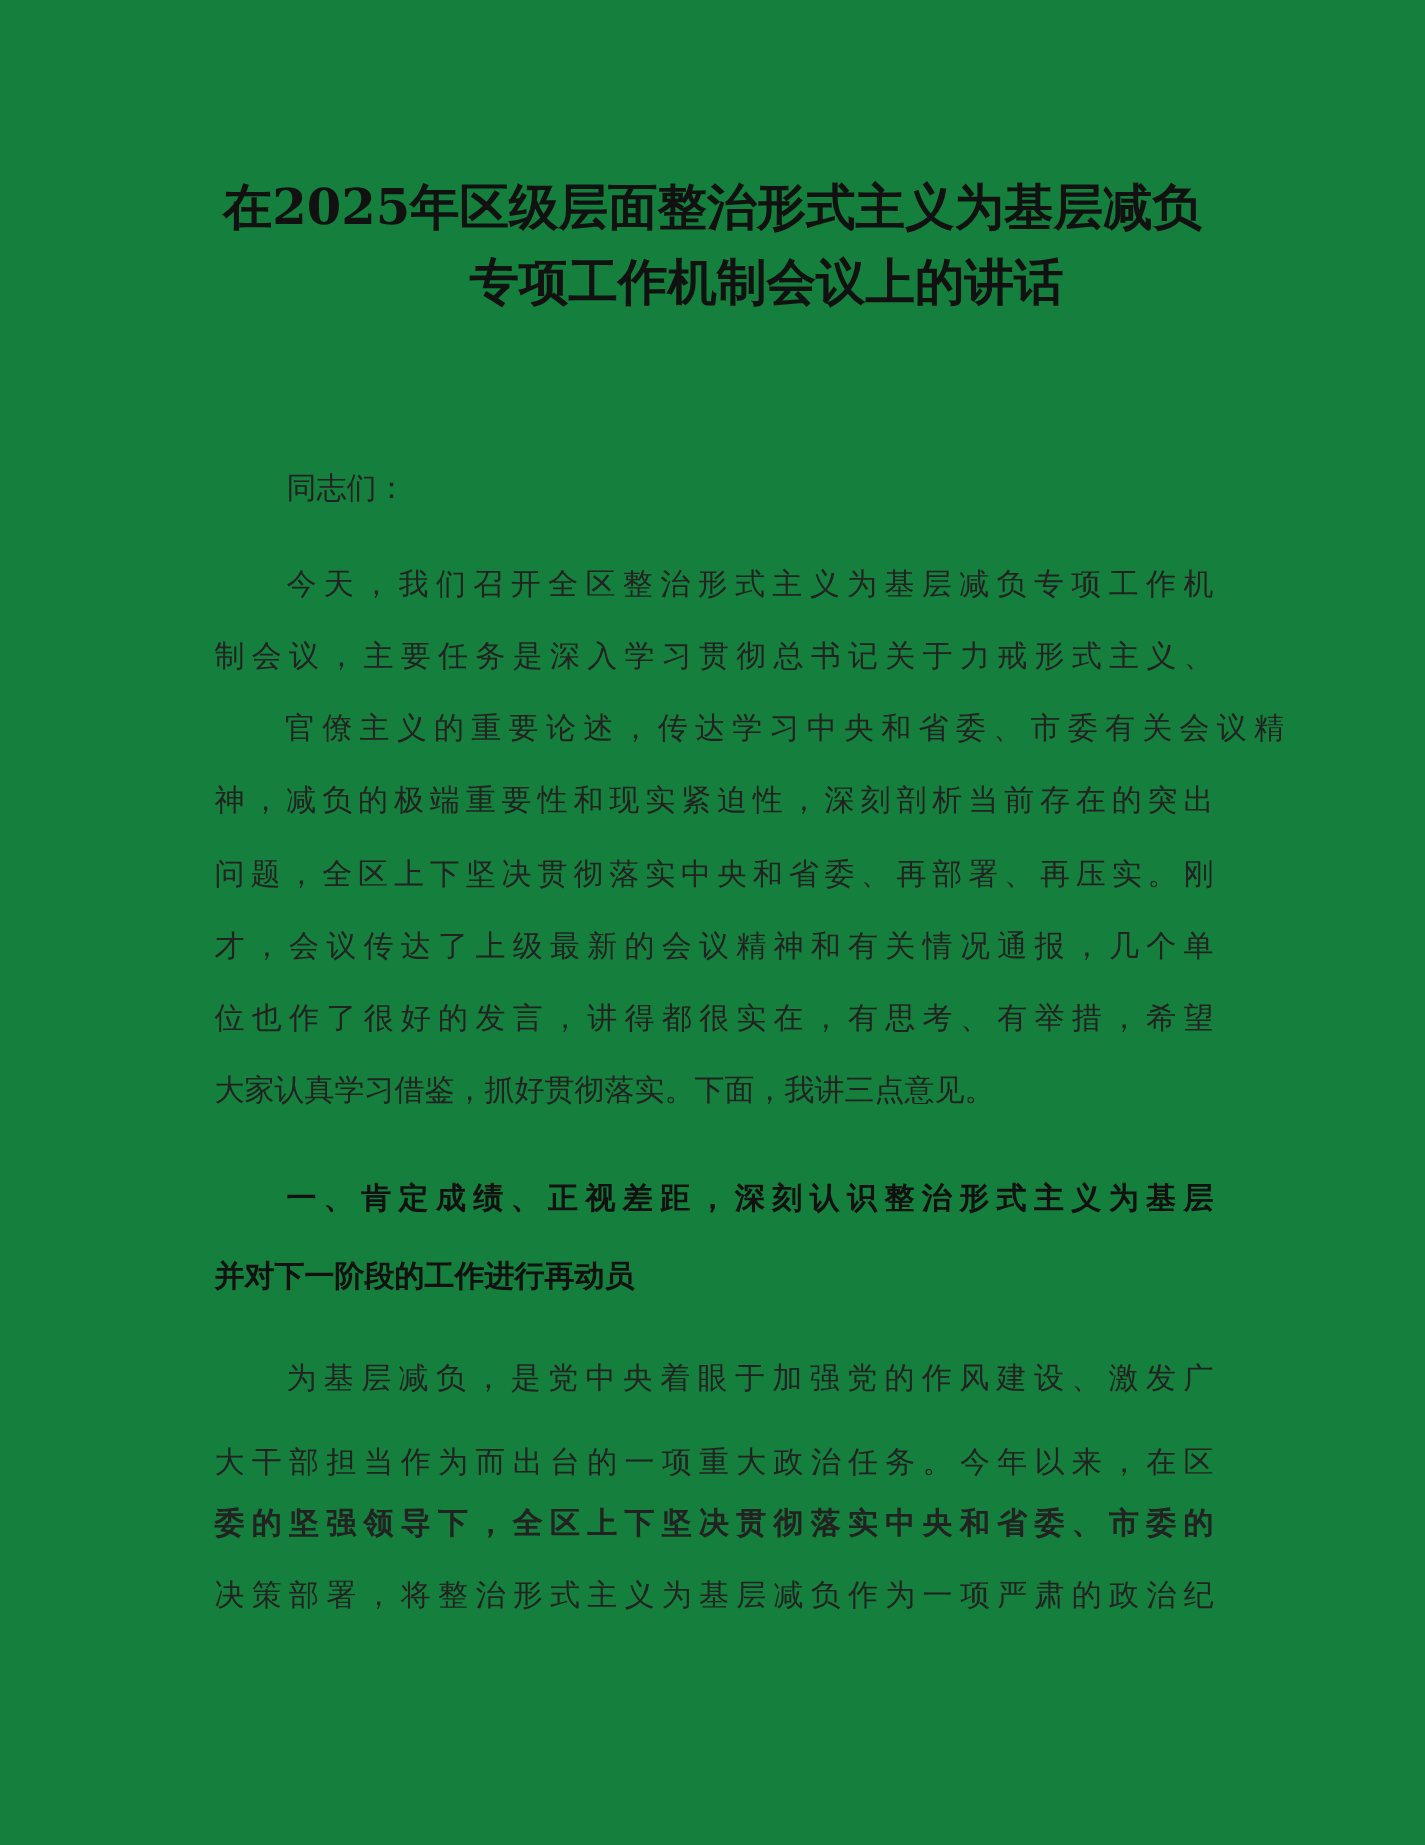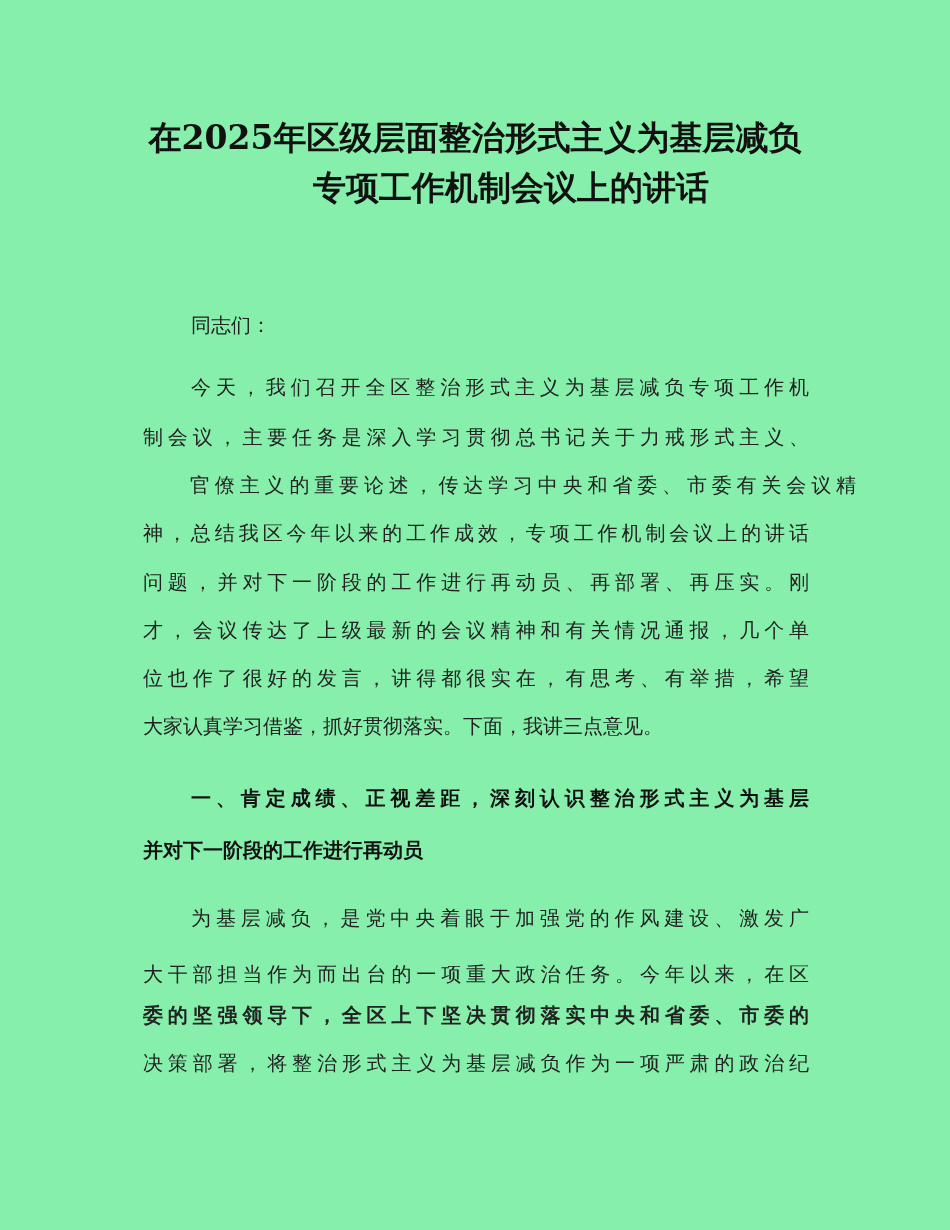--- a/index.html
+++ b/index.html
@@ -1,42 +1,42 @@
 <!DOCTYPE html>
 <html><head>
 <meta charset="utf-8">
 <style>
   html, body { margin: 0; padding: 0; background: #ffffff; }
   body { width: 950px; height: 1230px; position: relative; overflow: hidden; color: #000; }
-  .page { position: absolute; left: 0; top: 0; width: 950px; height: 1230px; background: #86efac; }
+  .page { position: absolute; left: 0; top: 0; width: 950px; height: 1230px; background: #15803d; }
   .title-line { position: absolute; left: 0; width: 950px; text-align: center;
     font-family: "DejaVu Serif", "Liberation Serif", serif; font-weight: bold;
     font-size: 33px; line-height: 50px; letter-spacing: 0px; color: #111; }
   .line { position: absolute; left: 143px; width: 666px; white-space: nowrap;
     font-family: "DejaVu Sans", "Liberation Sans", sans-serif; font-size: 20px;
     line-height: 48px; color: #222; text-align: justify; text-align-last: justify; }
   .line.last { text-align-last: left; }
   .line.indent { left: 191px; width: 618px; }
   .line.heading { font-weight: bold; color: #111; }
 </style>
 </head>
 <body>
 
 <div class="page">
   <div class="title-line" style="top:113px;">在2025年区级层面整治形式主义为基层减负</div>
   <div class="title-line" style="top:163px;padding-left:36px;">专项工作机制会议上的讲话</div>
 
   <div class="line last indent" style="top:301px;">同志们：</div>
 
   <div>
-    <div class="line indent" style="top:365px;font-family:Liberation Mono, monospace;">今天，我们召开全区整治形式主义为基层减负专项工作机</div>
+    <div class="line indent" style="top:365px;">今天，我们召开全区整治形式主义为基层减负专项工作机</div>
     <div class="line" style="top:413px;">制会议，主要任务是深入学习贯彻总书记关于力戒形式主义、</div>
     <div class="line" style="top:461px;margin-left:47px;">官僚主义的重要论述，传达学习中央和省委、市委有关会议精</div>
-    <div class="line" style="top:509px;">神，总结我区今年以来的工作成效，专项工作机制会议上的讲话</div>
-    <div class="line" style="top:558px;">问题，并对下一阶段的工作进行再动员、再部署、再压实。刚</div>
+    <div class="line" style="top:509px;">神，减负的极端重要性和现实紧迫性，深刻剖析当前存在的突出</div>
+    <div class="line" style="top:558px;">问题，全区上下坚决贯彻落实中央和省委、再部署、再压实。刚</div>
     <div class="line" style="top:606px;">才，会议传达了上级最新的会议精神和有关情况通报，几个单</div>
     <div class="line" style="top:654px;">位也作了很好的发言，讲得都很实在，有思考、有举措，希望</div>
     <div class="line last" style="top:702px;">大家认真学习借鉴，抓好贯彻落实。下面，我讲三点意见。</div>
   </div>
 
   <div>
     <div class="line indent heading" style="top:774px;">一、肯定成绩、正视差距，深刻认识整治形式主义为基层</div>
     <div class="line heading last" style="top:826px;">并对下一阶段的工作进行再动员</div>
   </div>
 

